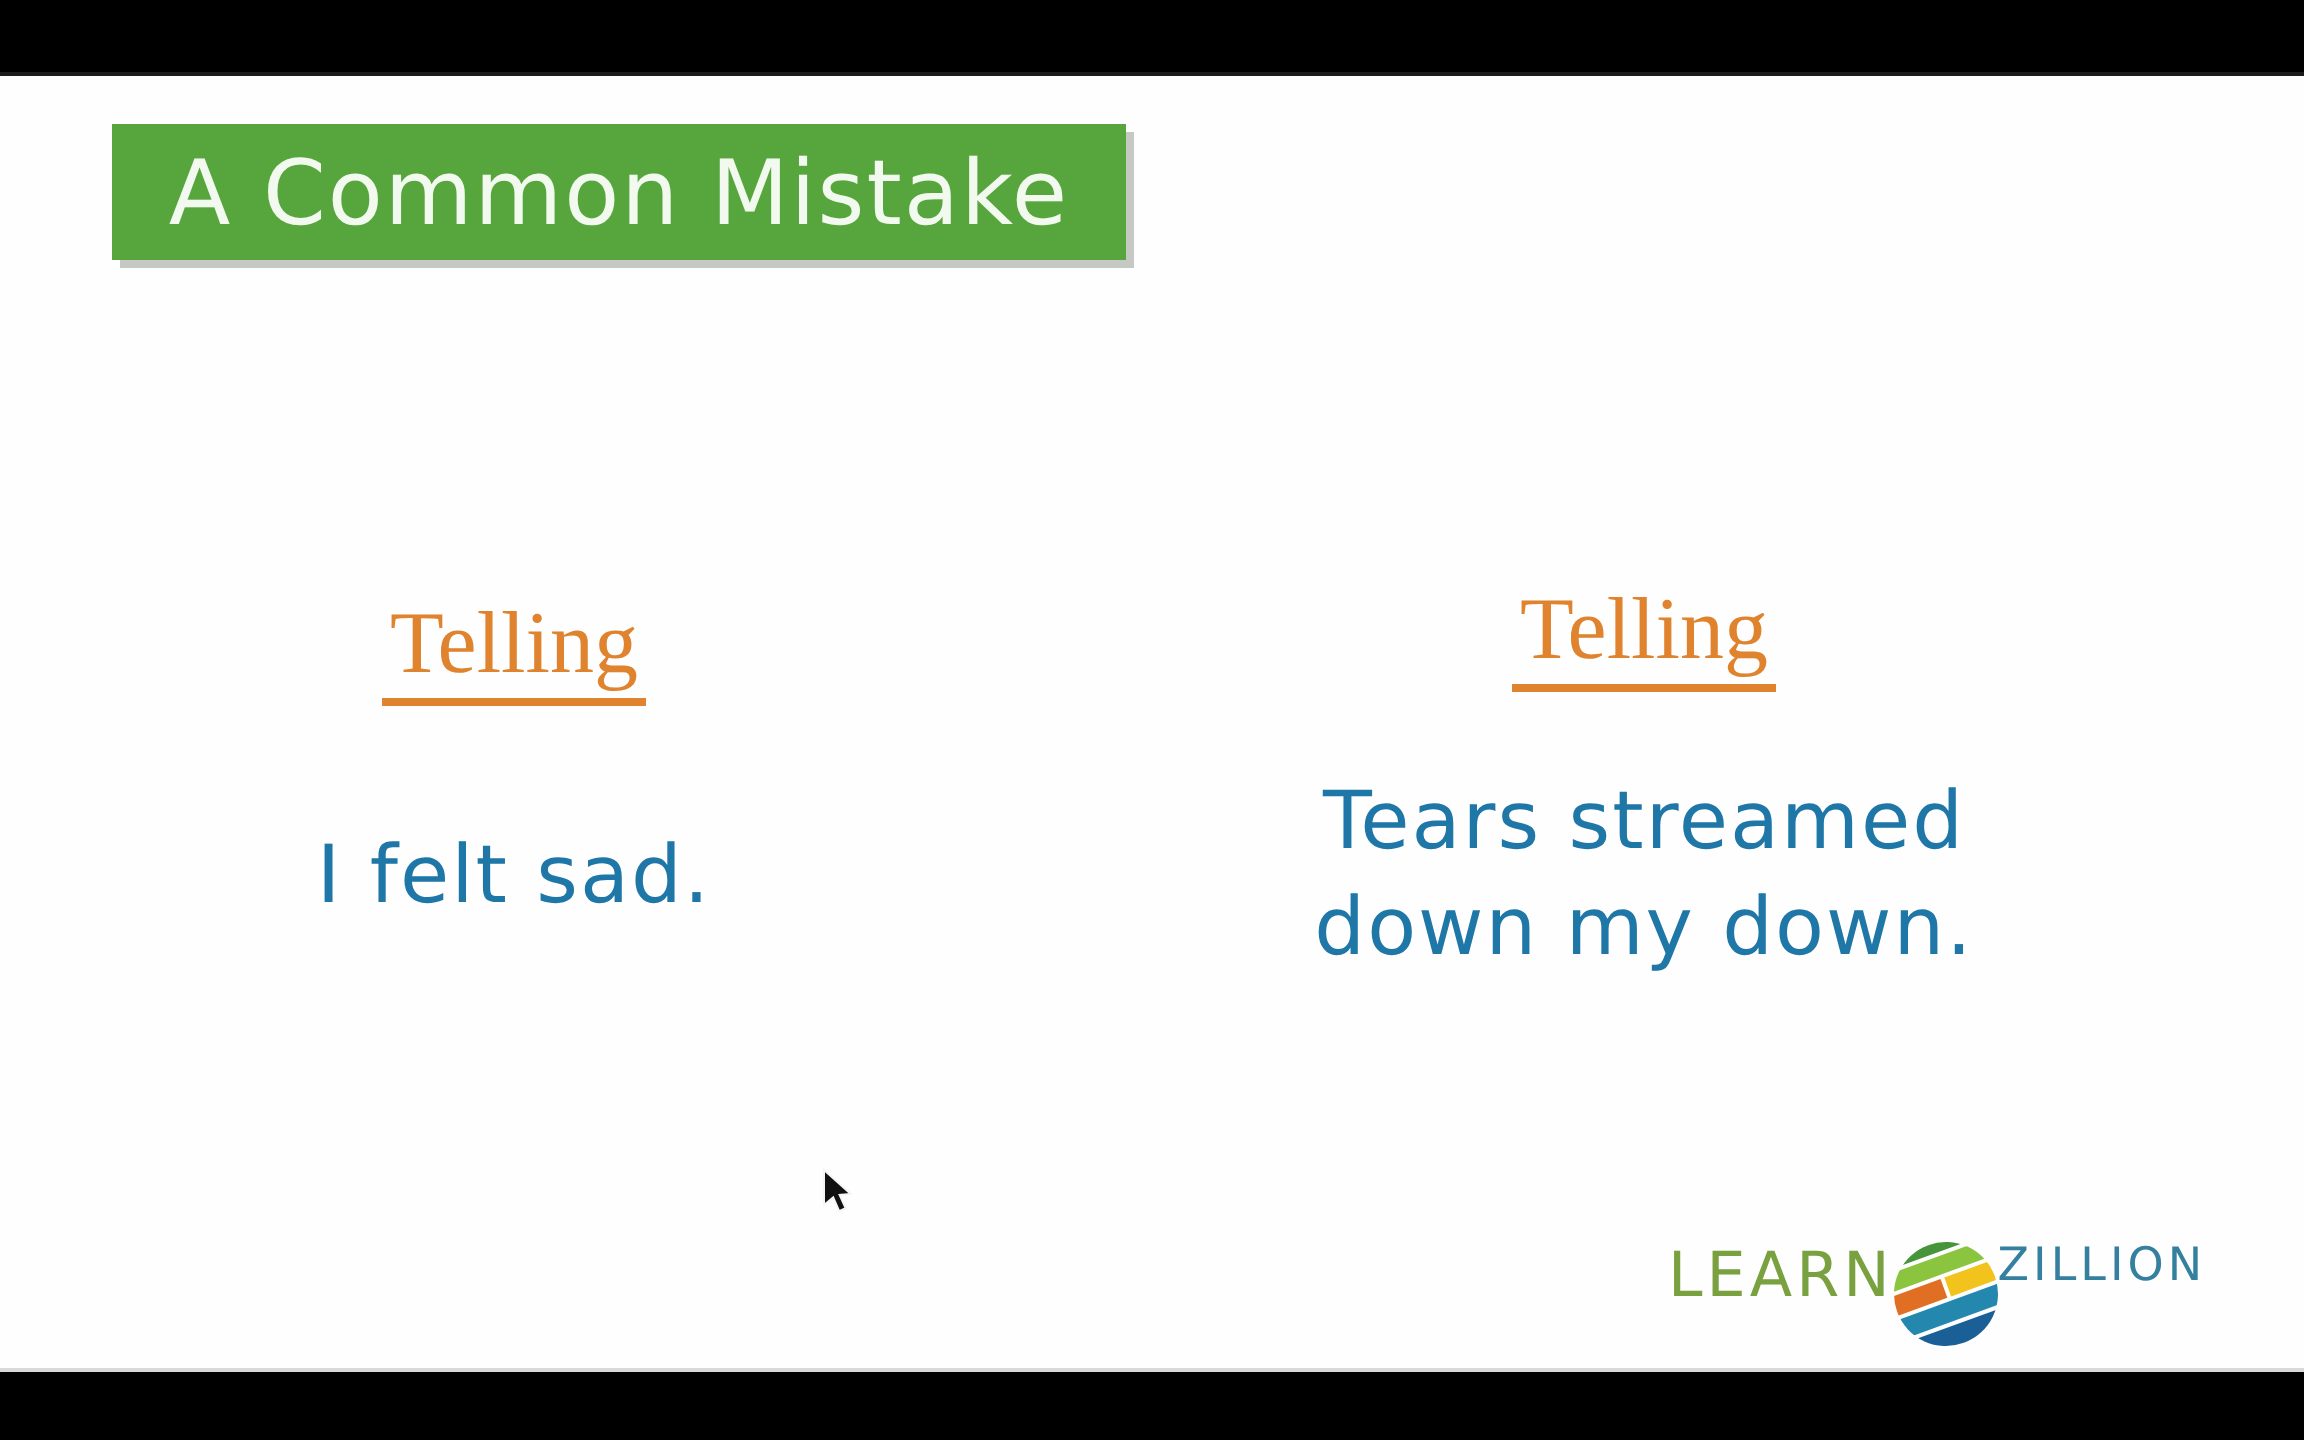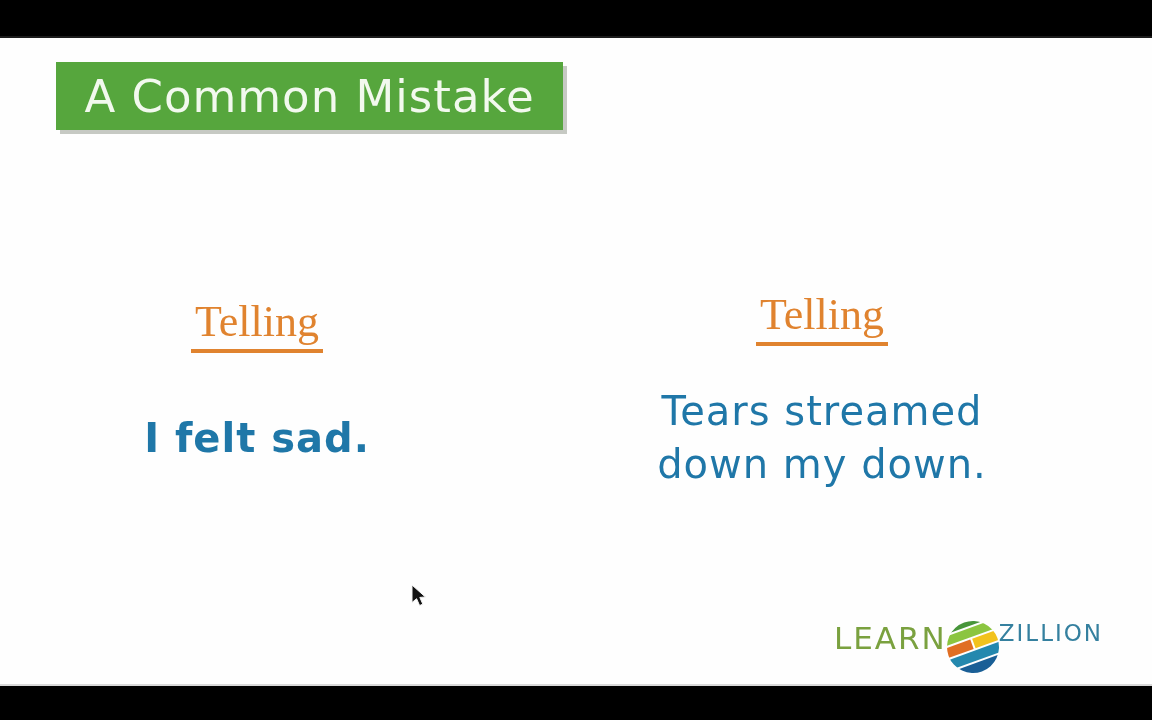--- a/index.html
+++ b/index.html
@@ -66,21 +66,21 @@
     border-bottom: 4px solid var(--accent-orange, #e0832f);
     white-space: nowrap;
     font-family: Liberation Serif, serif;
   }
   .col-example {
     color: var(--accent-blue, #1f77a8);
     font-size: 40px;
     letter-spacing: 1px;
     white-space: nowrap;
   }
-  .col.telling .col-example { margin-top: 60px; line-height: 50px; font-weight: bold; }
+  .col.telling .col-example { margin-top: 60px; line-height: 50px; }
   .col.showing .col-example { margin-top: 39px; line-height: 53px; }
   .cursor {
     position: absolute;
     left: 410px;
     top: 584px;
     z-index: 6;
   }
   .logo {
     position: absolute;
     left: 834px;

